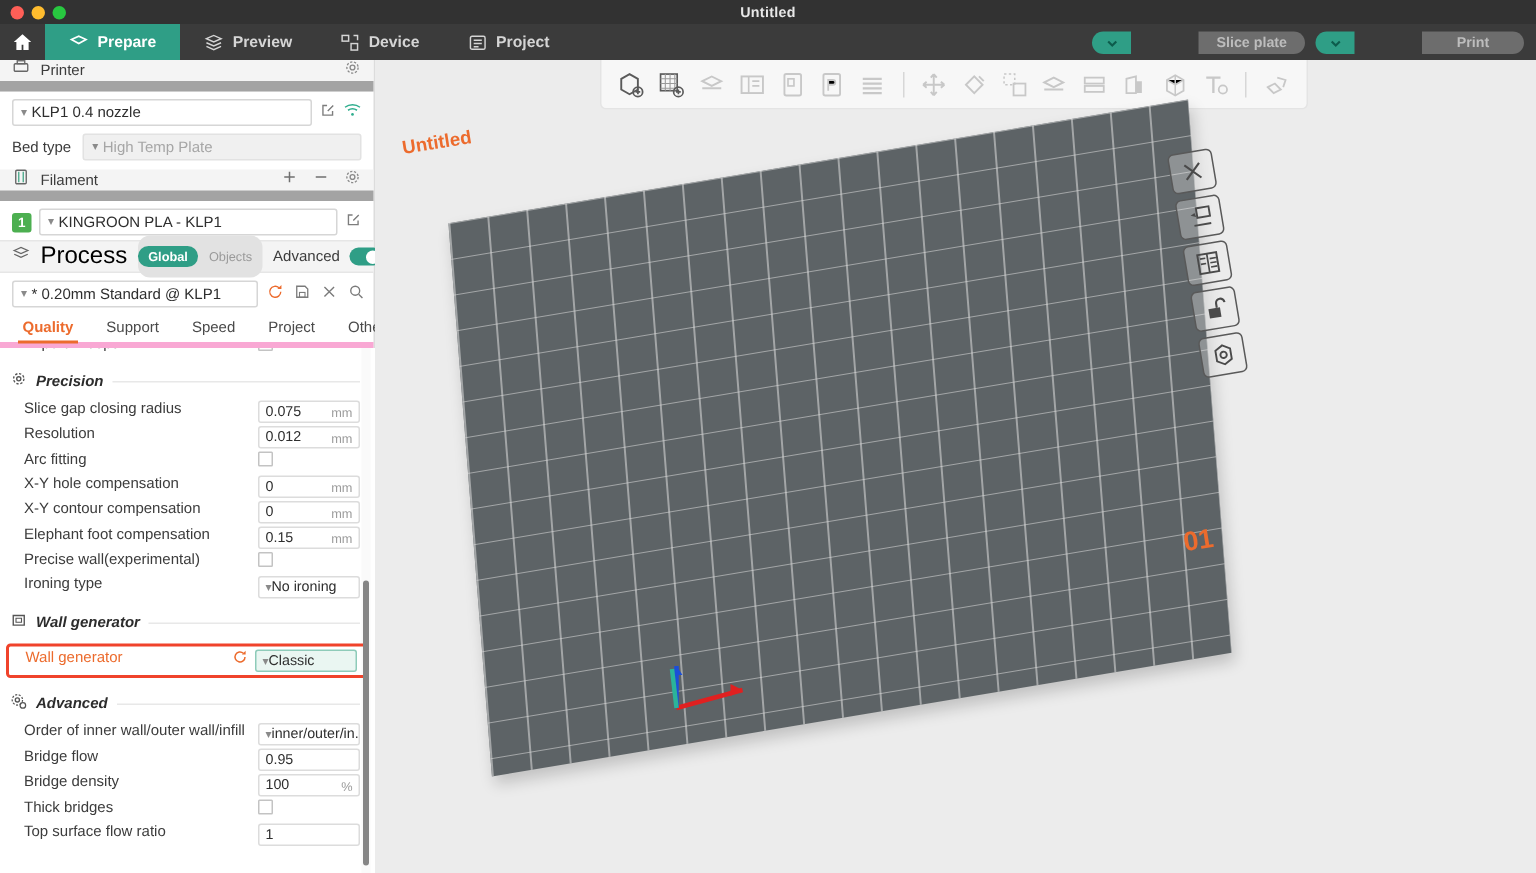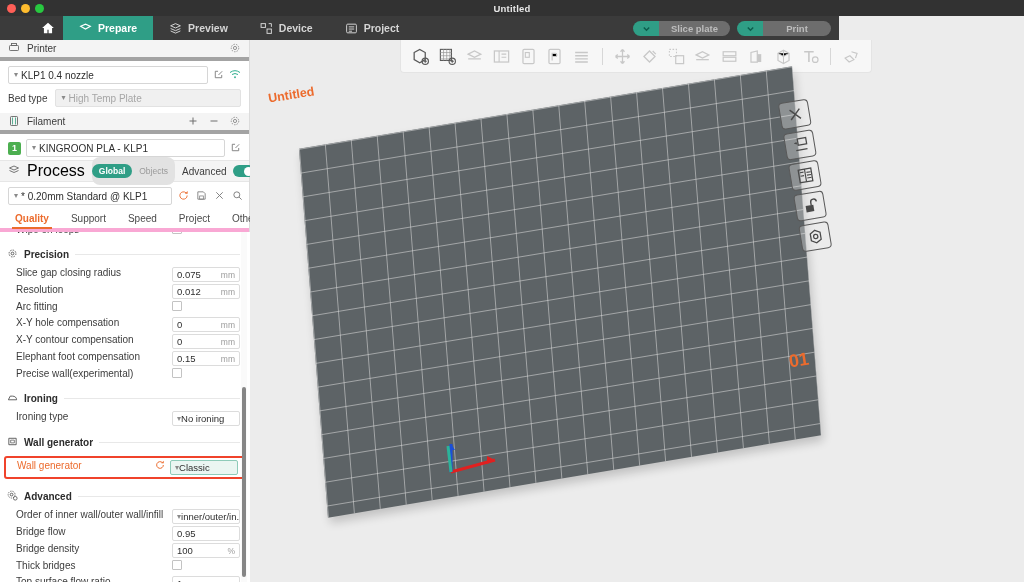--- a/index.html
+++ b/index.html
@@ -18,52 +18,52 @@
   .traffic { display: flex; gap: 5px; margin-left: 7px; }
   .tl { width: 9px; height: 9px; border-radius: 50%; }
   .tl.r { background: #ff5f57; } .tl.y { background: #febc2e; } .tl.g { background: #28c840; }
   .titlebar-title {
     position: absolute; left: 0; right: 0; text-align: center;
     color: #e8e8e8; font-size: 9.5px; font-weight: bold; letter-spacing: .2px;
   }
 
   
   .topnav {
-    position: absolute; top: 16px; left: 0; width: 839px; height: 24px;
-    background: #3b3b3b; display: flex; align-items: stretch; padding-left: 33px;
+    position: absolute; top: 16px; left: 0; width: 1024px; height: 24px;
+    background: #3b3b3b; display: flex; align-items: stretch;
   }
   .home-btn { width: 30px; display: flex; align-items: center; justify-content: center; }
   .nav-item {
     display: flex; align-items: center; gap: 6px;
     padding: 0 16px; color: #d5d5d5; font-size: 10.5px; font-weight: bold;
   }
   .nav-item.active { background: #2f9e86; color: #ffffff; }
   .nav-item .nicon { display: flex; align-items: center; }
   .topnav-right {
     margin-left: auto; display: flex; align-items: center; gap: 7px; padding-right: 8px;
   }
   .split-btn { display: flex; align-items: center; }
   .split-caret {
     width: 26px; height: 15px; background: #2f9e86; border-radius: 8px 0 0 8px;
     display: flex; align-items: center; justify-content: center;
   }
   .split-main {
     height: 15px; background: #6d6d6d; border-radius: 0 8px 8px 0;
     display: flex; align-items: center; justify-content: center;
-    color: #bdbdbd; font-size: 9.5px; font-weight: bold; padding: 0 12px; min-width: 68px;
+    color: #bdbdbd; font-size: 9.5px; font-weight: bold; padding: 0 12px; min-width: 68px; margin-left: 45px;
   }
 
   
   .leftpanel {
     position: absolute; top: 40px; left: 0; width: 250px; height: 542px;
     background: #ffffff; border-right: 1px solid #dcdcdc;
   }
   .section-head {
     height: 21px; display: flex; align-items: center; padding: 0 8px;
-    background: #f4f4f4; border-bottom: 4px solid #a3a3a3; gap: 7px;
+    background: #f4f4f4; border-bottom: 7px solid #a3a3a3; gap: 7px;
   }
   .section-head .stitle { font-size: 10px; color: #3c3c3c; }
   .section-head .sp { margin-left: auto; display: flex; align-items: center; gap: 9px; }
 
   .row-combo { padding: 5px 8px 3px 8px; display: flex; align-items: center; gap: 5px; }
   .combo {
     flex: 1; height: 18px; border: 1px solid #d6d6d6; border-radius: 2px; background: #fff;
     display: flex; align-items: center; padding: 0 5px; gap: 3px;
     font-size: 10px; color: #2e2e2e; overflow: hidden; white-space: nowrap;
   }
@@ -106,21 +106,21 @@
     content: ""; position: absolute; left: 8px; right: 8px; bottom: -1px; height: 2px; background: #ec6b2d;
   }
 
   
   .settings {
     position: absolute; top: 192px; left: 0; width: 250px; height: 390px;
     overflow: hidden; background: #fff;
   }
   .settings-inner { position: absolute; top: -9px; left: 0; width: 250px; }
   .grp-head {
-    display: flex; align-items: center; gap: 6px; padding: 6px 10px 3px 7px;
+    display: flex; align-items: center; gap: 6px; padding: 6px 10px 3px 7px; font-style: italic;
   }
   .grp-head .gt { font-size: 10px; font-weight: bold; color: #2c2c2c; white-space: nowrap; }
   .grp-head .gline { flex: 1; height: 1px; background: #e8e8e8; }
   .srow {
     display: flex; min-height: 16px; padding: 1px 10px 1px 16px;
   }
   .slabel { font-size: 10px; color: #3c3c3c; flex: 1; line-height: 11.5px; }
   .sfield {
     width: 68px; height: 15px; border: 1px solid #dcdcdc; border-radius: 2px; background: #fff;
     display: flex; align-items: center; padding: 0 4px; font-size: 9.5px; color: #2e2e2e;
@@ -496,29 +496,20 @@
             <span class="unit">mm</span>
           </span>
         </div>
         <div class="srow">
           <span class="slabel">Precise wall(experimental)</span>
           <span class="chkwrap">
               <span class="chk"></span>
             </span>
         </div>
 
-        <div class="grp-head">
-          <span>
-            <svg width="11" height="11" viewBox="0 0 24 24">
-                <path fill="none" stroke="#555" stroke-width="2" d="M3 17h18c0-5-4-8-9-8H7l-4 8z"></path>
-              </svg>
-          </span>
-          <span class="gt">Ironing</span>
-          <span class="gline"></span>
-        </div>
         <div class="srow">
           <span class="slabel">Ironing type</span>
           <span class="sfield">
             <span class="caret">▾</span>
             <span>No ironing</span>
           </span>
         </div>
 
         <div class="grp-head">
           <span>

